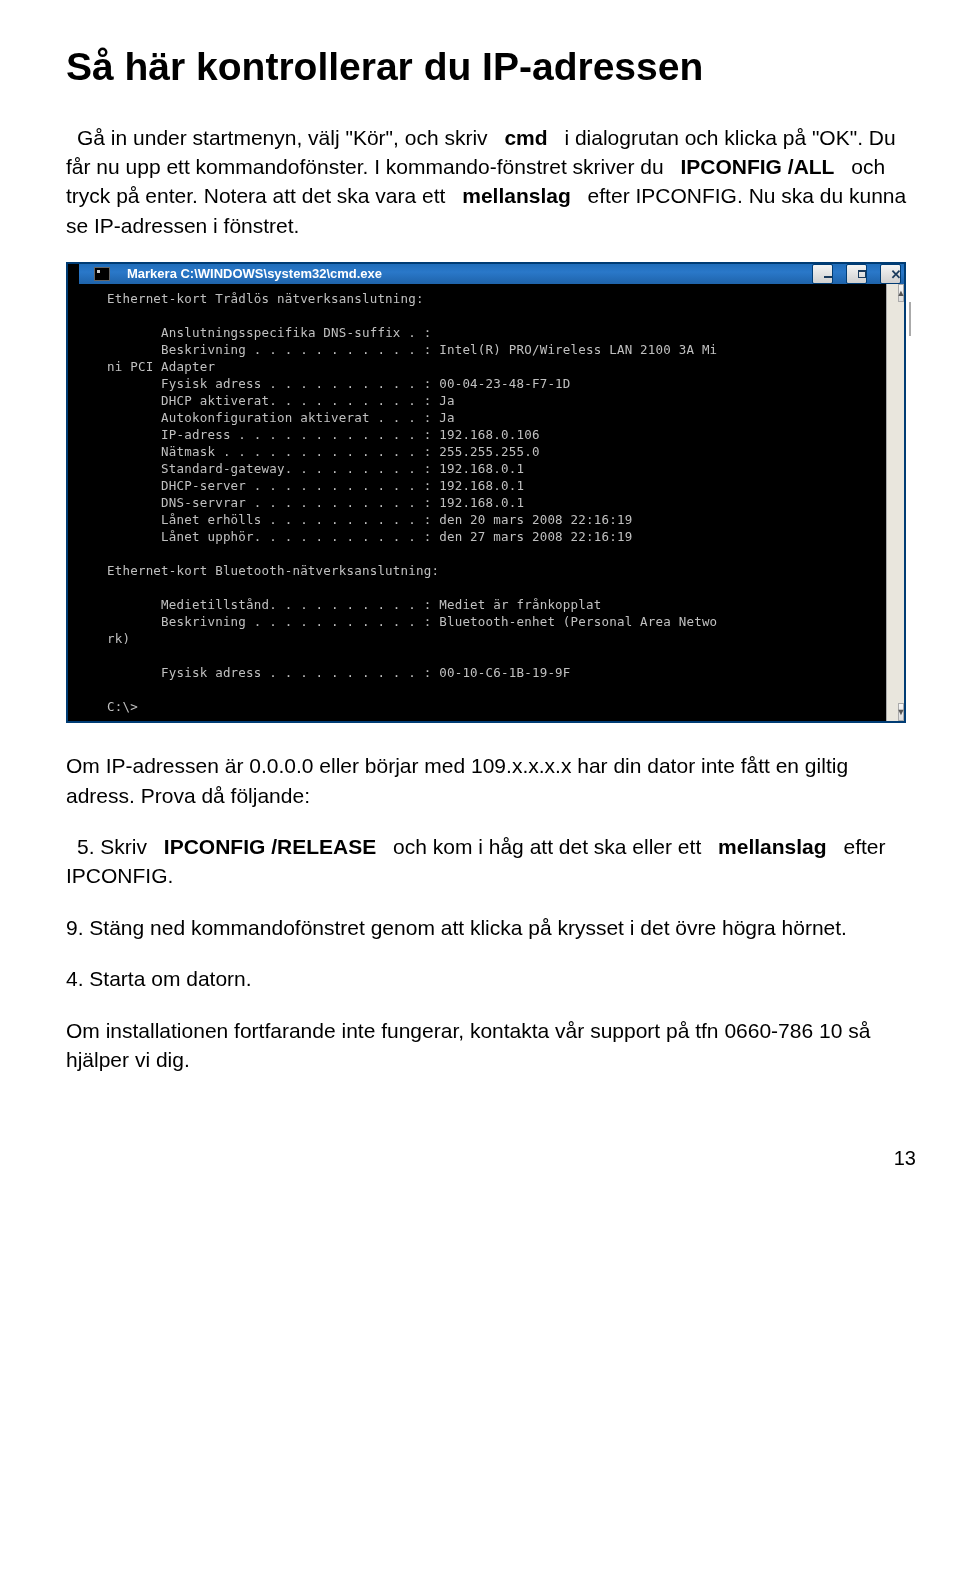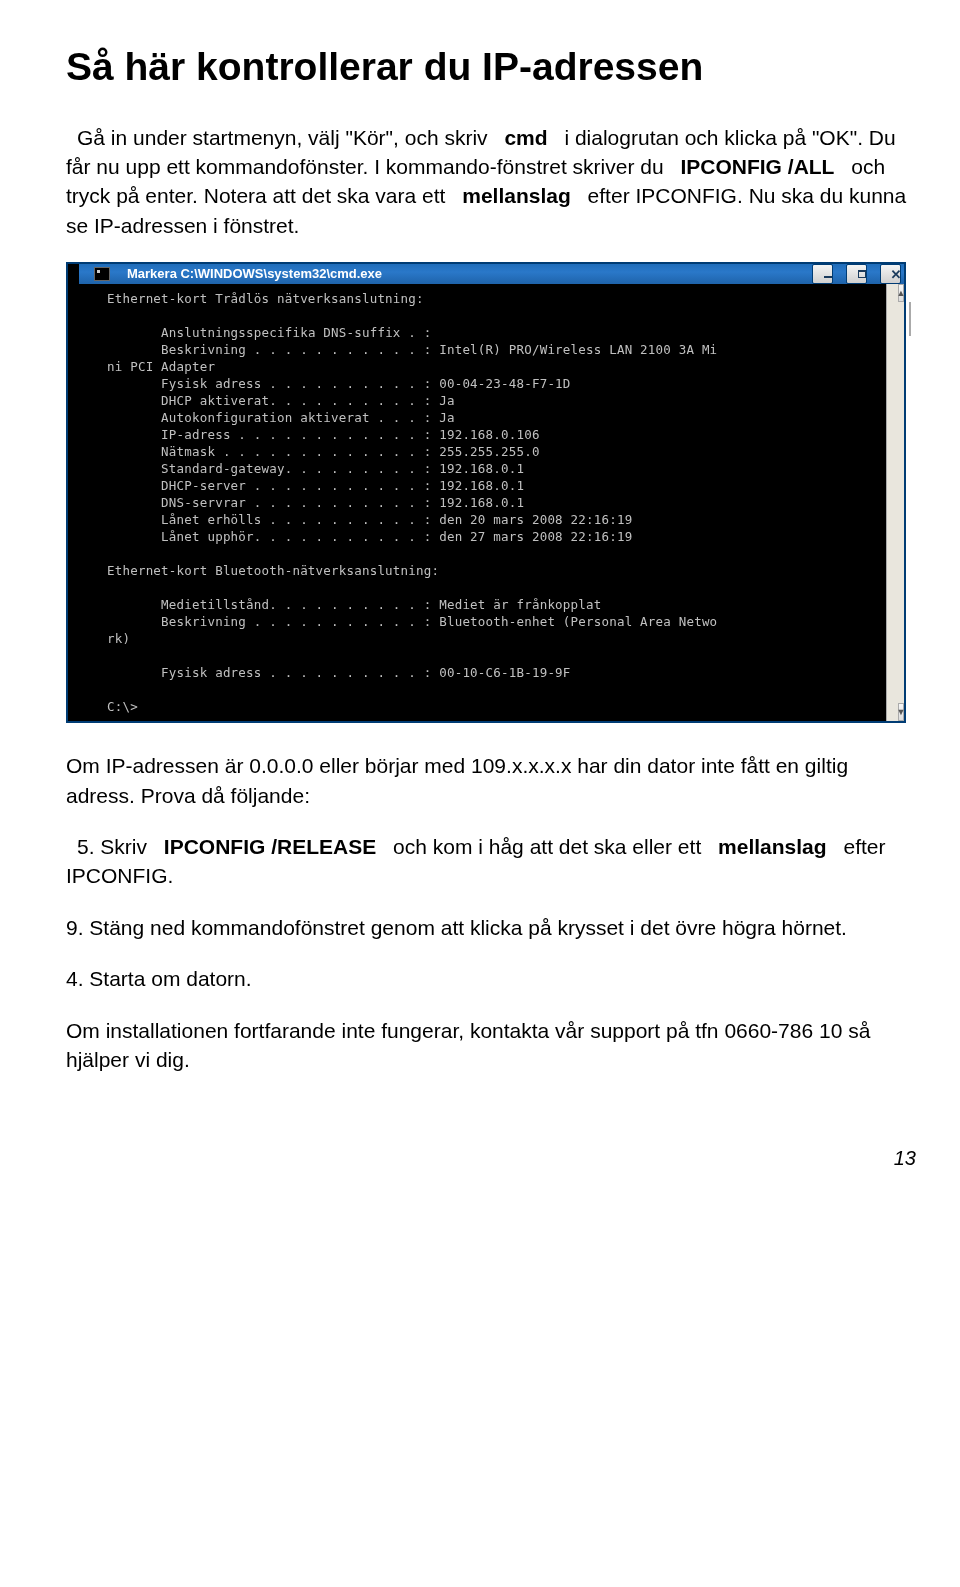--- a/index.html
+++ b/index.html
@@ -109,21 +109,20 @@
   .sthumb {
     position:absolute; left:0; right:0; top:0; height:34px;
     background:linear-gradient(to bottom,#f7f7f7,#ddd);
     border:1px solid #aaa;
   }
   .blk { margin-top:20px; margin-bottom:36px;}
   .pagenum {
     text-align: right;
     margin-top: 70px;
     font-size: 20px;
-    font-style: italic;
   }
 </style>
 </head>
 <body>
 
 <h1>Så här kontrollerar du IP-adressen</h1>
 
 <p>
   <span>Gå in under startmenyn, välj "Kör", och skriv </span><strong>cmd</strong><span> i dialogrutan och klicka på "OK". Du får nu upp ett kommandofönster. I kommando-fönstret skriver du </span><strong>IPCONFIG /ALL</strong><span> och tryck på enter. Notera att det ska vara ett </span><strong>mellanslag</strong><span> efter IPCONFIG. Nu ska du kunna se IP-adressen i fönstret.</span>
 </p>

